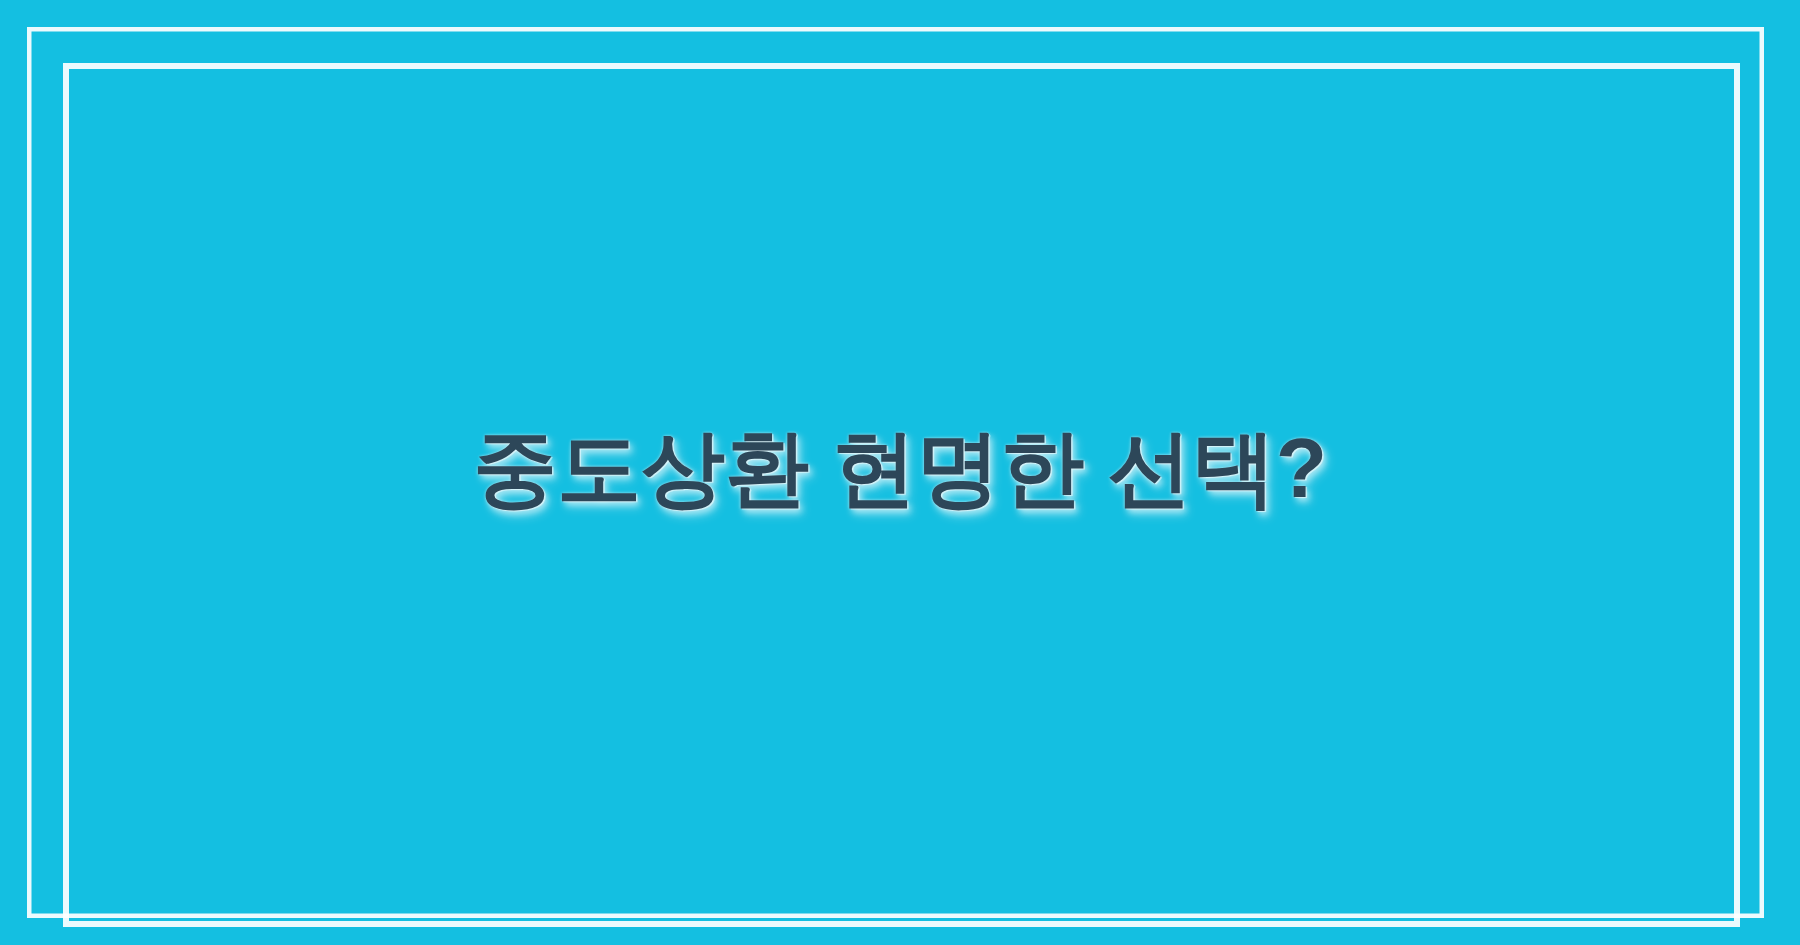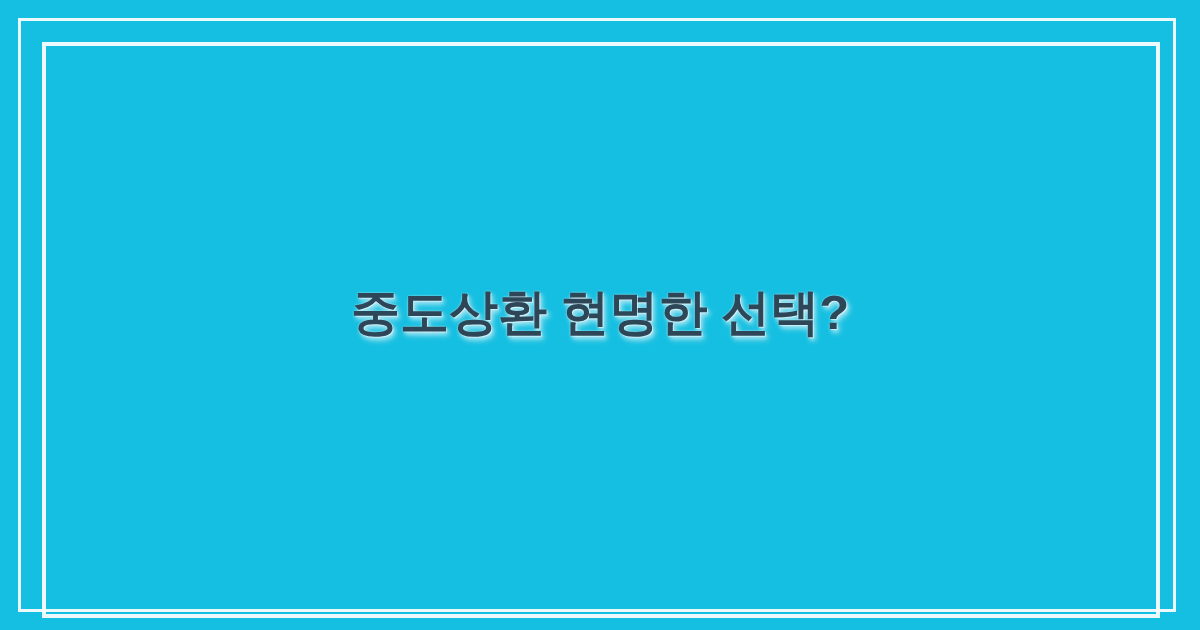--- a/index.html
+++ b/index.html
@@ -58,21 +58,21 @@
     justify-content: center;
     padding-bottom: 6px;
     box-sizing: border-box;
   }
 
   .headline {
     margin: 0;
     text-align: left;
     font-family: "Liberation Sans", "DejaVu Sans", sans-serif;
     font-weight: 700;
-    font-size: 49px;
+    font-size: 56px;
     line-height: 1.08;
     letter-spacing: -0.5px;
     color: #2d4759;
     text-shadow:
       0 0 2px rgba(255, 255, 255, 0.55),
       1px 1px 0 rgba(255, 255, 255, 0.45),
       2px 3px 4px rgba(255, 255, 255, 0.55),
       3px 4px 7px rgba(255, 255, 255, 0.35);
     -webkit-font-smoothing: antialiased;
   }

